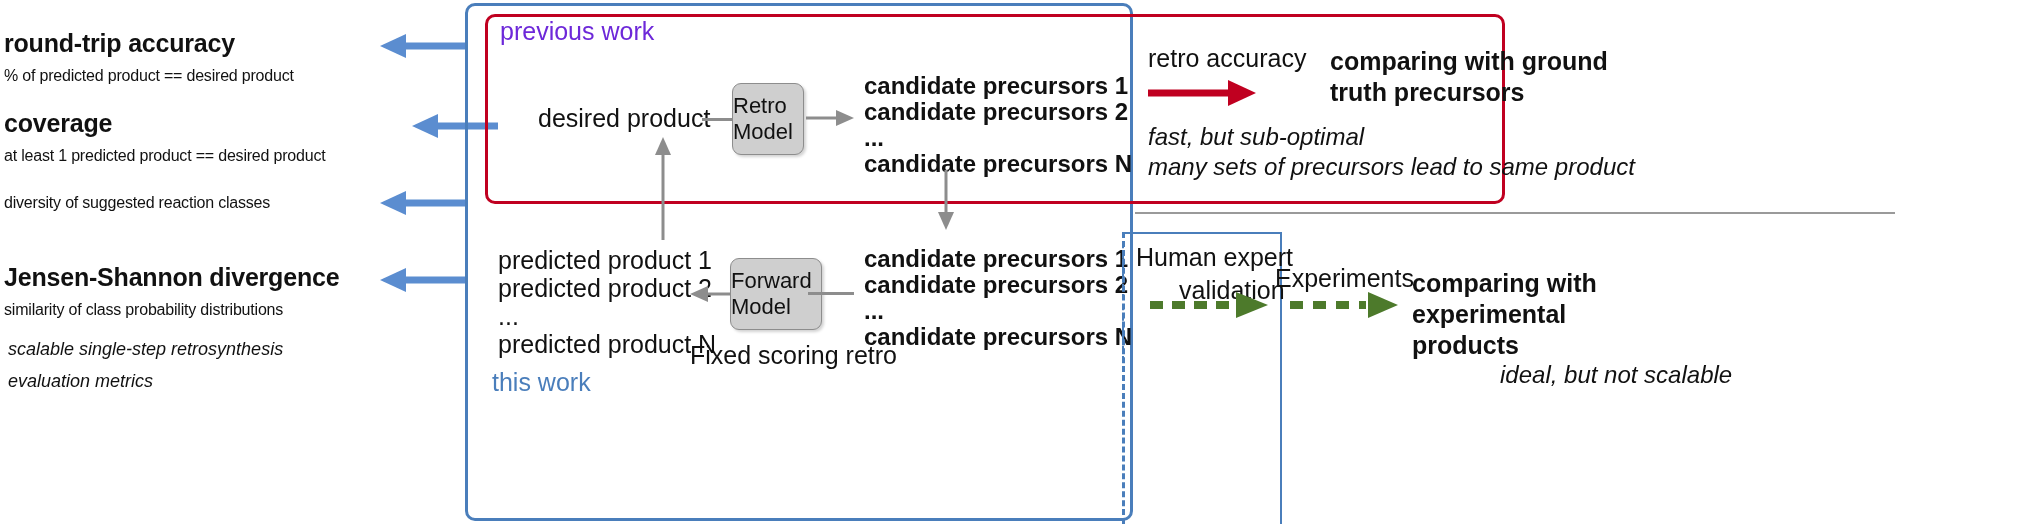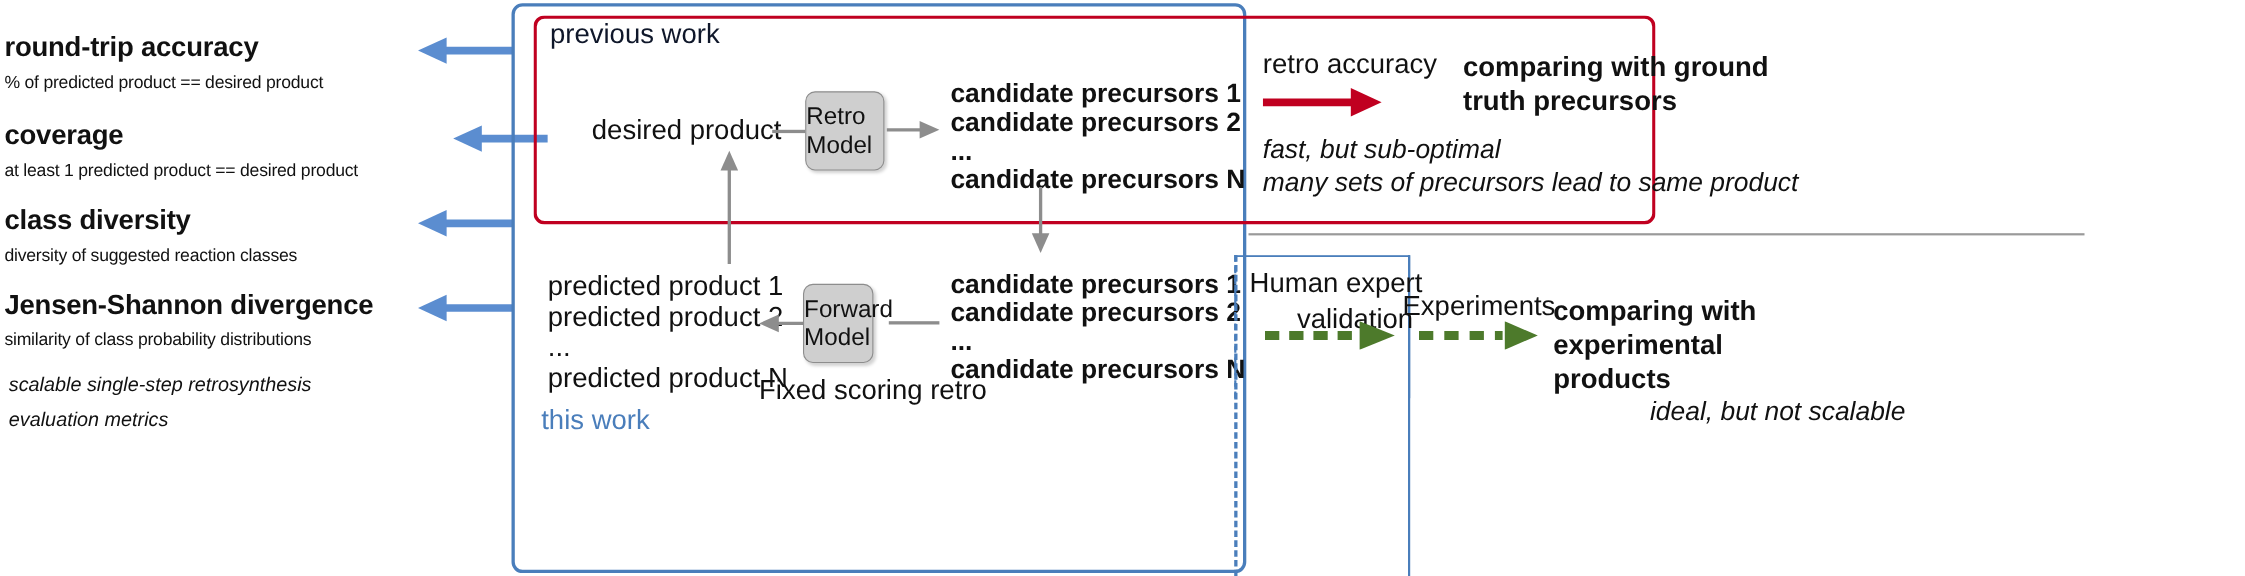--- a/index.html
+++ b/index.html
@@ -19,21 +19,21 @@
 
   
   #this-work-box{position:absolute;left:465px;top:3px;width:668px;height:518px;
       border:3px solid #4a7ebb;border-radius:10px;box-sizing:border-box;background:transparent;}
   #this-work-label{position:absolute;left:492px;top:368px;color:#4a7ebb;font-size:25px;font-weight:normal;}
 
   
   #prev-work-box{position:absolute;left:485px;top:14px;width:1020px;height:190px;
       border:3px solid #c00020;border-radius:10px;box-sizing:border-box;background:transparent;
       clip-path:inset(0 0 0 0);}
-  #prev-work-label{position:absolute;left:500px;top:17px;color:#0f172a;font-size:25px;}
+  #prev-work-label{position:absolute;left:500px;top:17px;color:#6d28d9;font-size:25px;}
 
   
   .plain-label{position:absolute;font-size:25px;white-space:nowrap;}
   .bold-list{position:absolute;font-size:24px;font-weight:bold;line-height:26px;white-space:nowrap;}
   .model-box{position:absolute;background:#cfcfcf;border:1.5px solid #8d8d8d;border-radius:9px;
       display:flex;flex-direction:column;align-items:flex-start;justify-content:center;
       font-size:22px;line-height:26px;color:#111;box-sizing:border-box;
       box-shadow:2px 2px 3px rgba(0,0,0,0.18);}
 
   
@@ -63,21 +63,20 @@
     <div class="metric-title">round-trip accuracy</div>
     <div class="metric-desc">% of predicted product == desired product</div>
   </div>
 
   <div class="metric" style="top:108px;">
     <div class="metric-title">coverage</div>
     <div class="metric-desc">at least 1 predicted product == desired product</div>
   </div>
 
   <div class="metric" style="top:185px;">
-    <div class="metric-title">class diversity</div>
     <div class="metric-desc">diversity of suggested reaction classes</div>
   </div>
 
   <div class="metric" style="top:262px;">
     <div class="metric-title">Jensen-Shannon divergence</div>
     <div class="metric-desc">similarity of class probability distributions</div>
   </div>
 
   <div class="left-caption" style="top:333px;">scalable single-step retrosynthesis</div>
   <div class="left-caption" style="top:365px;">evaluation metrics</div>
@@ -142,21 +141,21 @@
     <div>predicted product 2</div>
     <div>...</div>
     <div>predicted product N</div>
   </div>
 
   <svg class="abs" style="left:690px;top:283px;width:48px;height:22px;" viewBox="0 0 48 22">
     <line x1="48" y1="11" x2="16" y2="11" stroke="#8d8d8d" stroke-width="3"></line>
     <polygon points="0,11 18,3 18,19" fill="#8d8d8d"></polygon>
   </svg>
 
-  <div class="model-box" style="left:730px;top:258px;width:64px;height:72px;">
+  <div class="model-box" style="left:730px;top:258px;width:92px;height:72px;">
     <span>Forward</span>
     <span>Model</span>
   </div>
 
   <div class="gline" style="left:808px;top:292px;width:46px;height:3px;"></div>
 
   <div class="bold-list" style="left:864px;top:246px;">
     <div>candidate precursors 1</div>
     <div>candidate precursors 2</div>
     <div>...</div>

